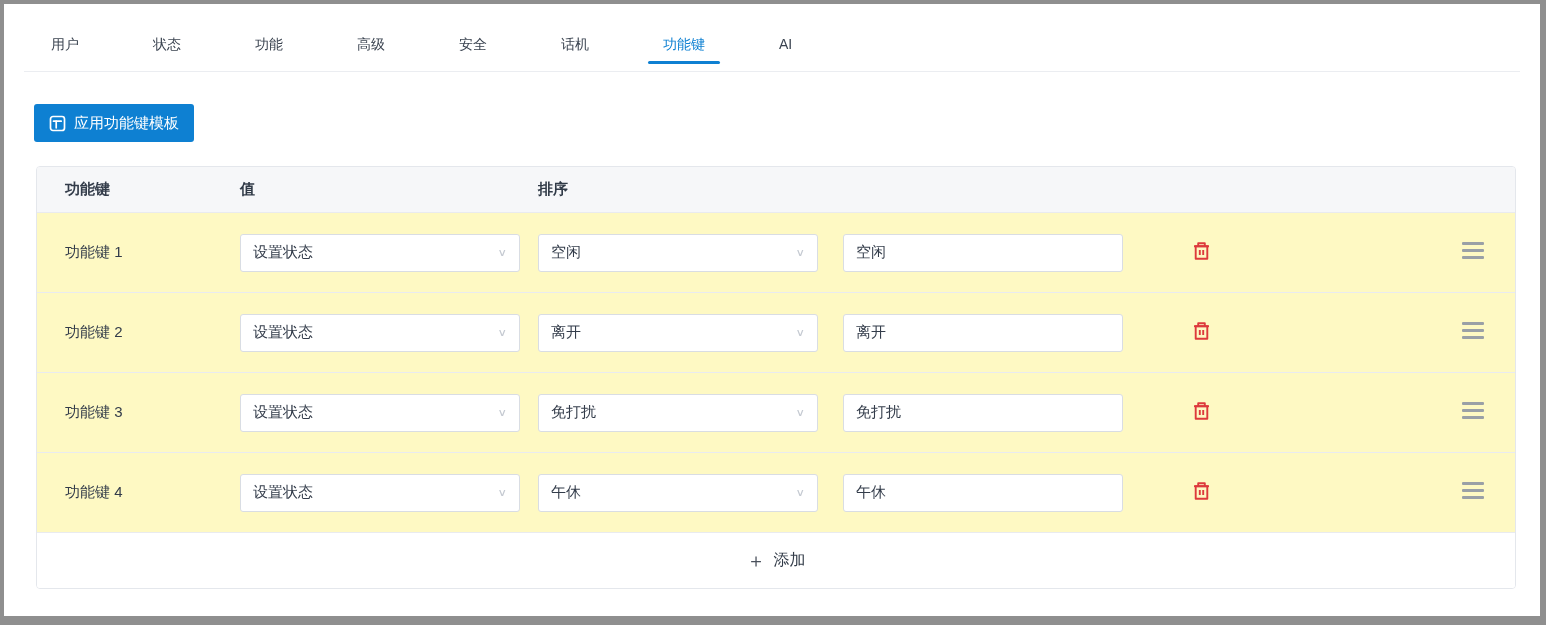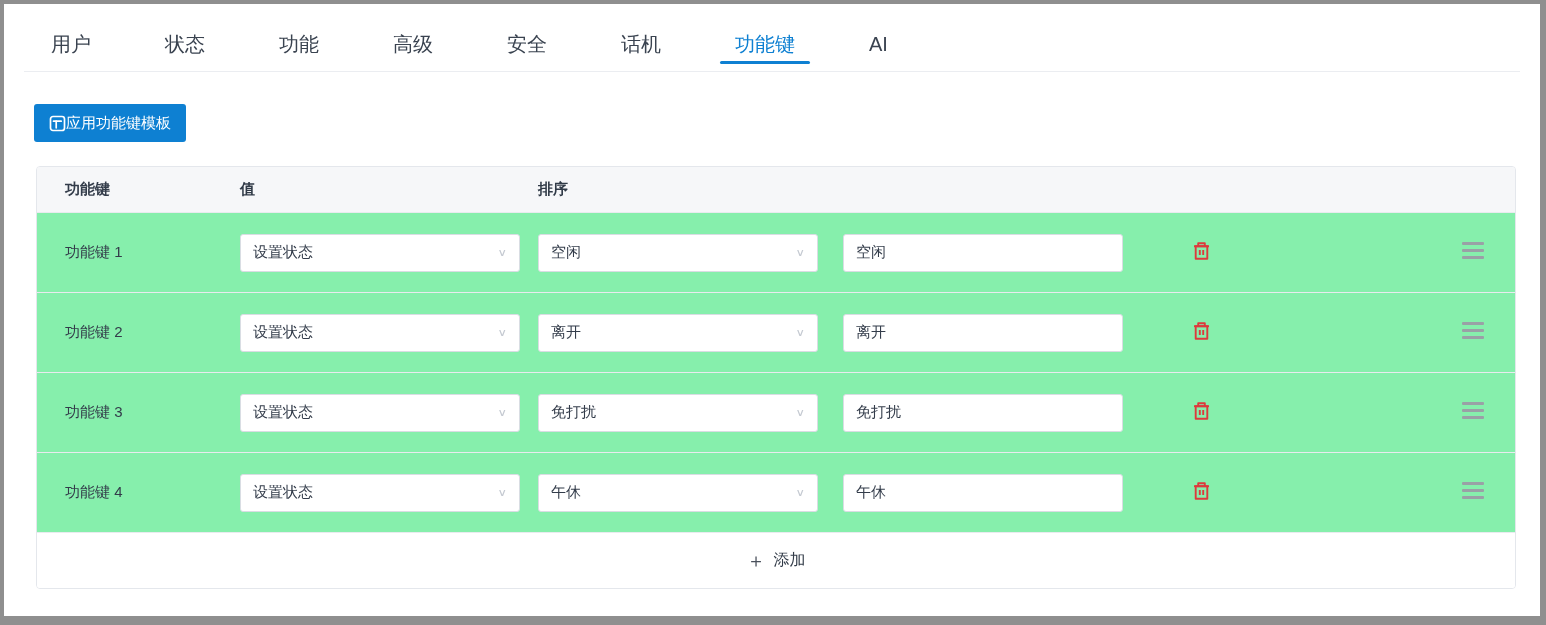--- a/index.html
+++ b/index.html
@@ -18,36 +18,36 @@
   .tabbar {
     display:flex; align-items:center;
     height:68px;
     margin:0 20px;
     border-bottom:1px solid #ebedf1;
     gap:70px;
     padding-left:25px;
   }
   .tab {
     position:relative;
-    font-size:20px; color:#3a4350;
+    font-size:14px; color:#3a4350;
     height:52px; line-height:64px;
     padding:0 2px;
     cursor:pointer;
     white-space:nowrap;
   }
   .tab.active { color:#0e80d2; }
   .tab.active::after {
     content:""; position:absolute; left:-13px; right:-13px; bottom:0;
     height:3px; background:#0e80d2; border-radius:2px;
   }
 
   
   .toolbar { padding:32px 30px 0 30px; }
   .btn-primary {
-    display:inline-flex; align-items:center; 
+    display:inline-flex; align-items:center; gap:8px;
     background:#0e80d2; color:#fff;
     border:none; border-radius:3px;
     height:38px; padding:0 15px;
     font-size:15px; font-family:inherit;
     cursor:pointer;
   }
 
   
   .ftable {
     margin:24px 24px 0 32px;
@@ -59,21 +59,21 @@
   .trow, .thead {
     display:grid;
     grid-template-columns:203px 298px 305px 300px 307px 1fr;
     align-items:center;
   }
   .thead {
     height:45px;
     background:#f6f7f9;
     font-size:15px; font-weight:bold; color:#303a47;
   }
-  .trow { height:80px; border-top:1px solid #e9ebef; background:#86efac; }
+  .trow { height:80px; border-top:1px solid #e9ebef; background:#fef9c3; }
   .cell { padding-left:0; }
   .c1 { padding-left:28px; font-size:15px; color:#333c4a; }
   .c5 { padding-left:48px; }
   .c6 { padding-left:0;  }
 
   .select {
     width:280px; height:38px;
     border:1px solid #d9dde3; border-radius:3px;
     display:flex; align-items:center; justify-content:space-between;
     padding:0 12px;

